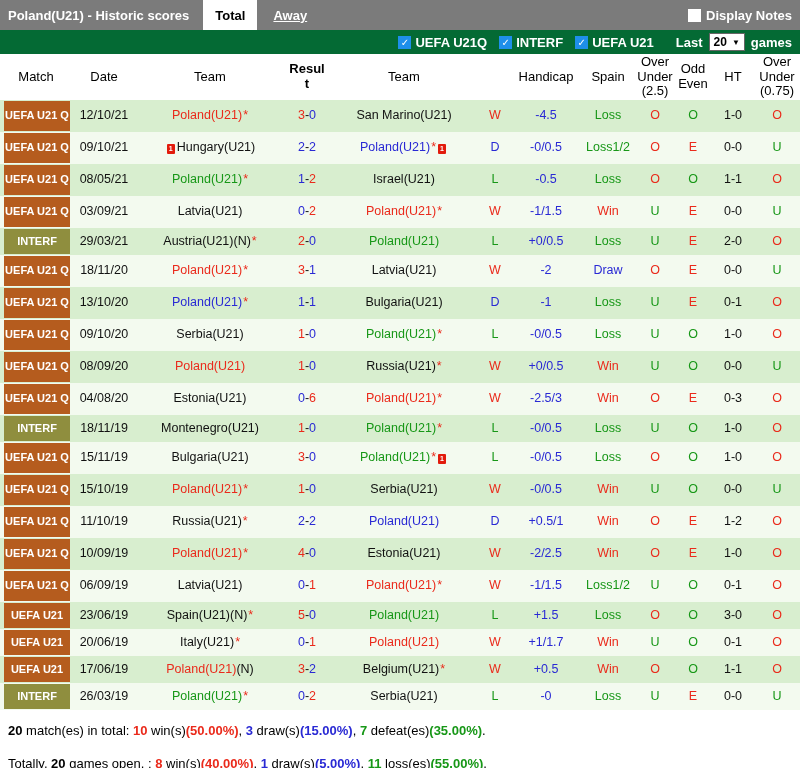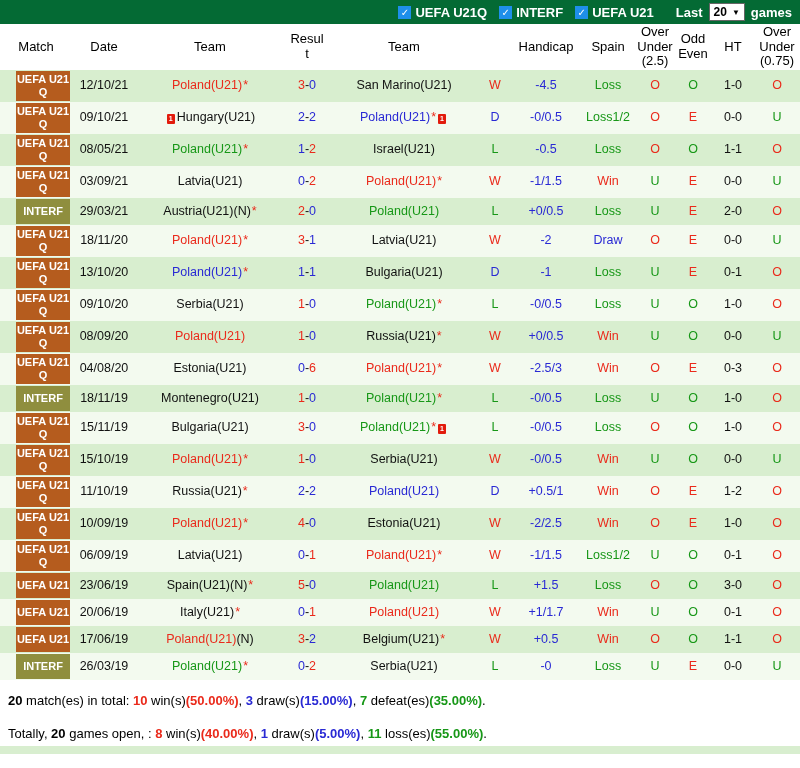--- a/index.html
+++ b/index.html
@@ -26,47 +26,57 @@
   .cb{width:13px;height:13px;background:var(--check_blue);color:#fff;font-size:10px;line-height:13px;text-align:center;display:inline-block;cursor:pointer;}
   .cb-group{display:flex;align-items:center;gap:4px;margin-left:6px;}
   .last-label{margin-left:16px;}
   .select-box{background:#fff;color:#000;font-size:12px;font-weight:bold;border:1px solid #666;padding:1px 4px;display:inline-flex;align-items:center;gap:5px;cursor:pointer;}
   .select-box .chev{font-size:8px;}
 
   
   .grid-row{display:grid;grid-template-columns:72px 64px 148px 46px 148px 34px 68px 56px 38px 38px 42px 46px;align-items:center;}
   .thead{height:46px;background:#fff;font-size:13px;color:#000;}
   .th{text-align:center;line-height:1.15;}
-  .th:nth-child(4){padding:0 5px;}
+  .th:nth-child(4){padding:0 5px;font-weight:bold;}
   .th:nth-child(4) span{display:inline-block;max-width:37px;overflow-wrap:anywhere;}
 
   .row-tall{height:32px;}
   .row-short{height:27px;}
   .row-odd{background:var(--row_green);}
   .row-even{background:var(--row_white);}
   .cell{text-align:center;font-size:12.5px;color:var(--black);line-height:1.1;}
-  .comp-cell{height:100%;padding:1px 2px 1px 16px;box-sizing:border-box;}
+  .comp-cell{height:100%;padding:1px 2px 1px 4px;box-sizing:border-box;}
   .badge{width:100%;height:100%;display:flex;align-items:center;justify-content:center;color:#fff;font-size:11px;font-weight:bold;line-height:1.2;text-align:center;}
   .badge-q,.badge-u21{background:var(--badge_orange);}
   .badge-interf{background:var(--badge_olive);}
   .c-red{color:var(--red);} .c-blue{color:var(--blue);} .c-green{color:var(--green);} .c-black{color:var(--black);}
   .hcp{color:var(--blue);}
   .red-card-icon{display:inline-block;width:8px;height:10px;background:#e21b0c;color:#fff;font-size:7px;font-weight:bold;line-height:10px;text-align:center;border-radius:1px;margin:0 2px;vertical-align:0px;}
   .star{margin-left:1px;}
 
   
   .footer-line{height:25px;line-height:25px;background:#fff;font-size:13px;color:#000;padding-left:8px;white-space:nowrap;margin-top:8px;}
   .footer-line b{font-weight:bold;}
   .bottom-strip{height:8px;background:var(--row_green);}
 </style>
 </head>
 <body>
 
 <div id="app">
 
+  <div class="topbar">
+    <span class="title">Poland(U21) - Historic scores</span>
+    <span class="tab-total">Total</span>
+    <span class="tab-away">Away</span>
+    <span class="spacer"></span>
+    <span class="display-notes">
+      <span class="dn-box"></span>
+      <span>Display Notes</span>
+    </span>
+  </div>
 
   <div class="filterbar">
     <span class="cb-group">
       <span class="cb">✓</span>
       <span>UEFA U21Q</span>
     </span>
     <span class="cb-group">
       <span class="cb">✓</span>
       <span>INTERF</span>
     </span>

